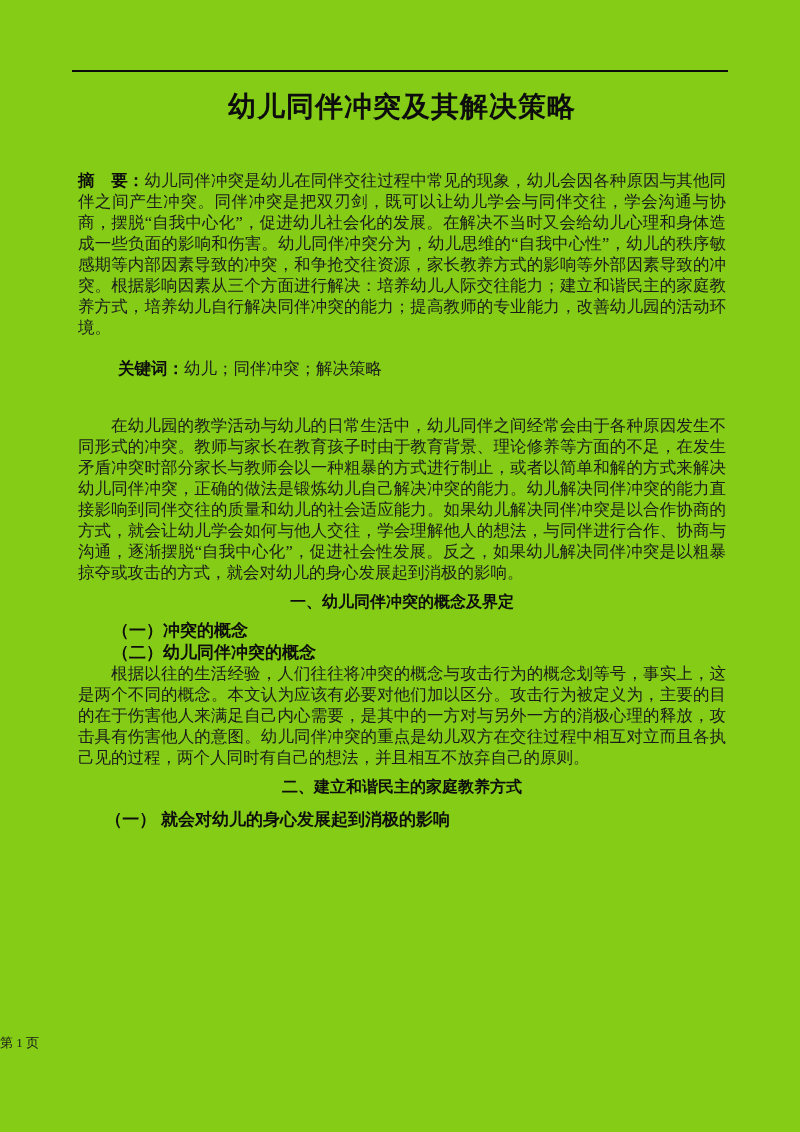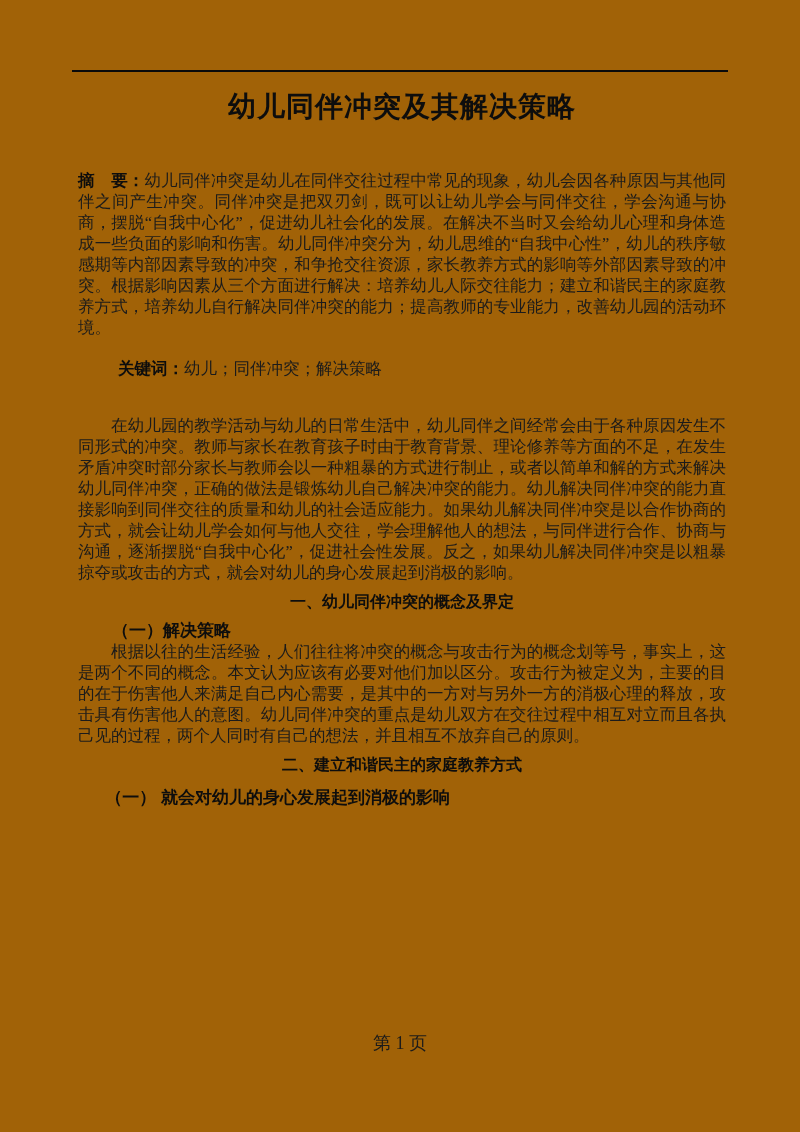--- a/index.html
+++ b/index.html
@@ -1,21 +1,21 @@
 <!DOCTYPE html>
 <html><head>
 <meta charset="utf-8">
 <style>
   * { margin: 0; padding: 0; box-sizing: border-box; }
   html, body { background: #ffffff; }
   .page {
     position: relative;
     width: 800px;
     height: 1132px;
-    background: #a16207;
+    background: #84cc16;
     color: #1b1b1b;
     font-family: "Liberation Serif", "DejaVu Serif", serif;
     overflow: hidden;
   }
   .top-rule {
     position: absolute;
     top: 70px;
     left: 72px;
     width: 656px;
     height: 0;
@@ -70,22 +70,21 @@
     text-indent: 2em;
     margin-top: 1px;
     color: #0d0d0d;
   }
   h3.sub-heading.flush { text-indent: 1.6em; margin-top: 11px; }
   .footer {
     position: absolute;
     top: 1034px;
     left: 0;
     width: 100%;
-    text-align: center;
-    font-size: 18px;
+    font-size: 13px;
     line-height: 18px;
     color: #1b1b1b;
   }
 </style>
 </head>
 <body>
 
 <div class="page">
 
   <div class="top-rule"></div>
@@ -95,23 +94,24 @@
     <h1 class="doc-title">幼儿同伴冲突及其解决策略</h1>
 
     <p class="body-text abstract"><span class="run-label">摘　要：</span><span>幼儿同伴冲突是幼儿在同伴交往过程中常见的现象，幼儿会因各种原因与其他同伴之间产生冲突。同伴冲突是把双刃剑，既可以让幼儿学会与同伴交往，学会沟通与协商，摆脱“自我中心化”，促进幼儿社会化的发展。在解决不当时又会给幼儿心理和身体造成一些负面的影响和伤害。幼儿同伴冲突分为，幼儿思维的“自我中心性”，幼儿的秩序敏感期等内部因素导致的冲突，和争抢交往资源，家长教养方式的影响等外部因素导致的冲突。根据影响因素从三个方面进行解决：培养幼儿人际交往能力；建立和谐民主的家庭教养方式，培养幼儿自行解决同伴冲突的能力；提高教师的专业能力，改善幼儿园的活动环境。</span></p>
 
     <p class="body-text keywords"><span class="run-label">关键词：</span><span>幼儿；同伴冲突；解决策略</span></p>
 
     <p class="body-text indent intro">在幼儿园的教学活动与幼儿的日常生活中，幼儿同伴之间经常会由于各种原因发生不同形式的冲突。教师与家长在教育孩子时由于教育背景、理论修养等方面的不足，在发生矛盾冲突时部分家长与教师会以一种粗暴的方式进行制止，或者以简单和解的方式来解决幼儿同伴冲突，正确的做法是锻炼幼儿自己解决冲突的能力。幼儿解决同伴冲突的能力直接影响到同伴交往的质量和幼儿的社会适应能力。如果幼儿解决同伴冲突是以合作协商的方式，就会让幼儿学会如何与他人交往，学会理解他人的想法，与同伴进行合作、协商与沟通，逐渐摆脱“自我中心化”，促进社会性发展。反之，如果幼儿解决同伴冲突是以粗暴掠夺或攻击的方式，就会对幼儿的身心发展起到消极的影响。</p>
 
     <h2 class="section-heading">一、幼儿同伴冲突的概念及界定</h2>
 
-    <h3 class="sub-heading">（一）解决策略</h3>
+    <h3 class="sub-heading">（一）冲突的概念</h3>
 
 
+    <h3 class="sub-heading">（二）幼儿同伴冲突的概念</h3>
 
 
     <p class="body-text indent">根据以往的生活经验，人们往往将冲突的概念与攻击行为的概念划等号，事实上，这是两个不同的概念。本文认为应该有必要对他们加以区分。攻击行为被定义为，主要的目的在于伤害他人来满足自己内心需要，是其中的一方对与另外一方的消极心理的释放，攻击具有伤害他人的意图。幼儿同伴冲突的重点是幼儿双方在交往过程中相互对立而且各执己见的过程，两个人同时有自己的想法，并且相互不放弃自己的原则。</p>
 
     <h2 class="section-heading">二、建立和谐民主的家庭教养方式</h2>
 
     <h3 class="sub-heading flush">（一） 就会对幼儿的身心发展起到消极的影响</h3>
 
   </div>
 

